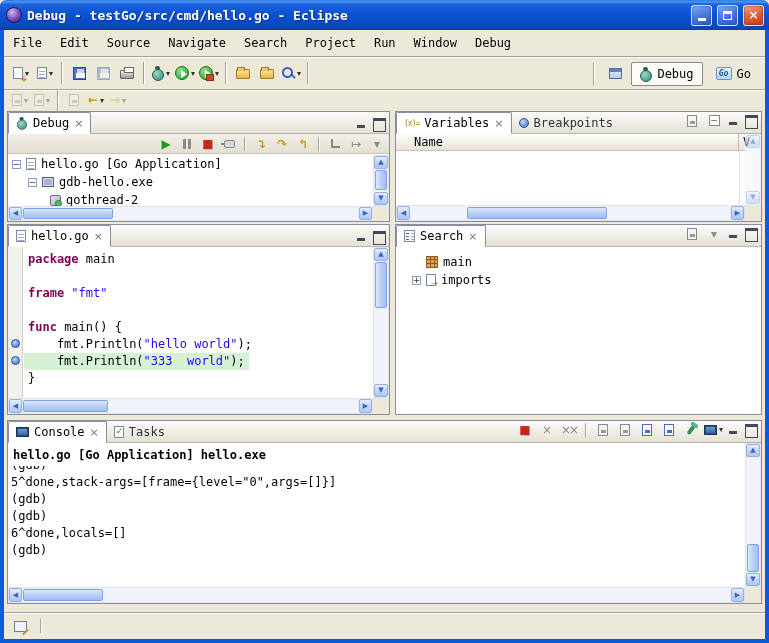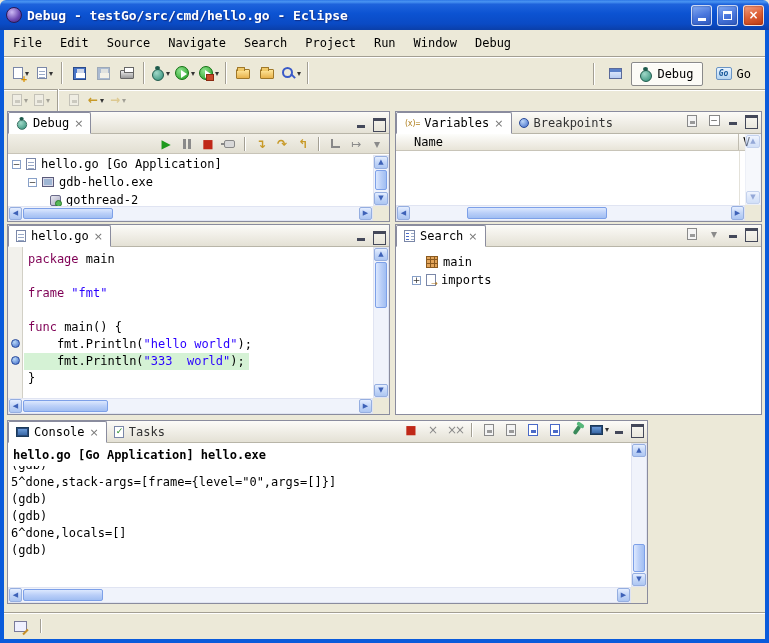--- a/index.html
+++ b/index.html
@@ -66,21 +66,21 @@
   .texp{width:9px;height:9px;border:1px solid #88A0C8;background:#fff;color:#333;font-size:9px;line-height:7px;display:inline-flex;align-items:center;justify-content:center;flex:0 0 auto}
   .tspace{width:9px;flex:0 0 auto}
   .ind1{padding-left:20px}.ind2{padding-left:28px}
 
   
   .ruler{position:absolute;left:0;top:22px;width:15px;bottom:16px;background:#F2F1EC;border-right:1px solid #D2D0C6}
   .code{position:absolute;left:16px;top:22px;right:16px;bottom:16px;overflow:hidden;padding-top:4px;background:#fff}
   .cl{height:17px;line-height:17px;white-space:pre}
   .cli{display:inline-block;padding:0 4px}
   .cli.hl{background:#D5F2D5}
-  .cK{color:#7F0055;font-weight:normal}
+  .cK{color:#7F0055;font-weight:bold}
   .cS{color:#2A00FF}
   .cP{color:#000}
   .bp-marker{position:absolute;width:9px;height:9px;border-radius:50%;background:radial-gradient(circle at 35% 30%,#B8D8F8,#3E6AC8);border:1px solid #26489A}
 
   
   .con-label{position:absolute;left:5px;top:27px;font-weight:bold;white-space:nowrap}
   .con-out{position:absolute;left:3px;top:45px;right:18px;bottom:17px;overflow:hidden;line-height:17px}
   .con-out > :first-child{margin-top:-9px}
   .con-line{white-space:pre;height:17px}
   .caret{display:inline-block;width:1px;height:13px;background:#000;vertical-align:-2px;margin-left:1px}
@@ -438,21 +438,21 @@
       <span>main</span>
     </div>
     <div class="trow">
       <span class="texp" data-icon="plus">+</span>
       <i class="i-imp"></i>
       <span>imports</span>
     </div>
   </div>
 </section>
 
-<section class="panel" style="left:7px;top:420px;width:641px;height:184px">
+<section class="panel" style="left:7px;top:420px;width:755px;height:184px">
   <div class="phead">
     <span class="tab sel">
       <i class="i-consoleic"></i>
       <span>Console</span>
       <span class="tclose" data-icon="close">×</span>
     </span>
     <span class="tab">
       <i class="i-taskic"></i>
       <span>Tasks</span>
     </span>

